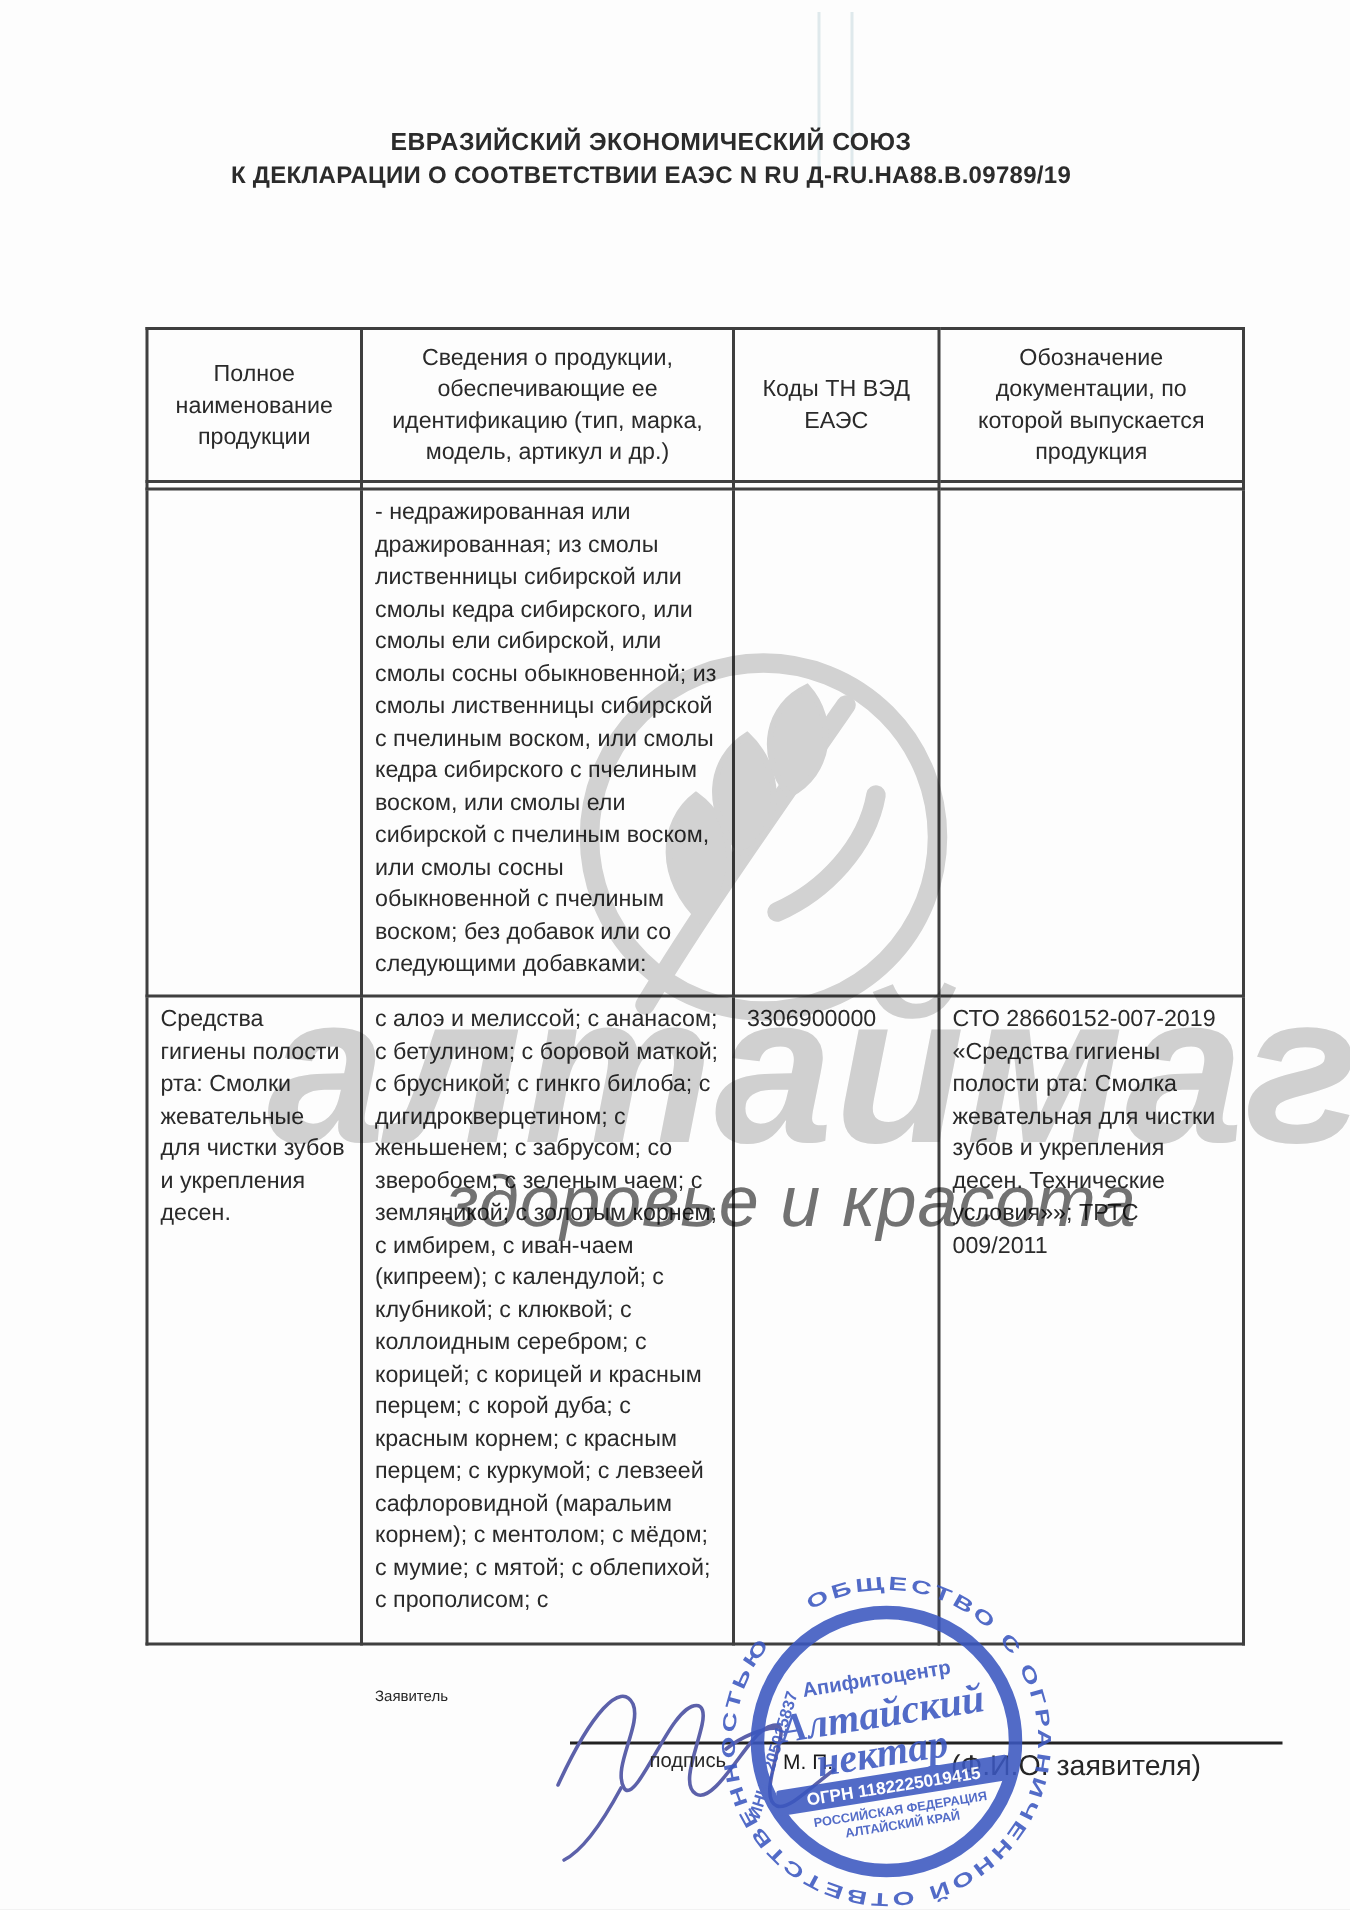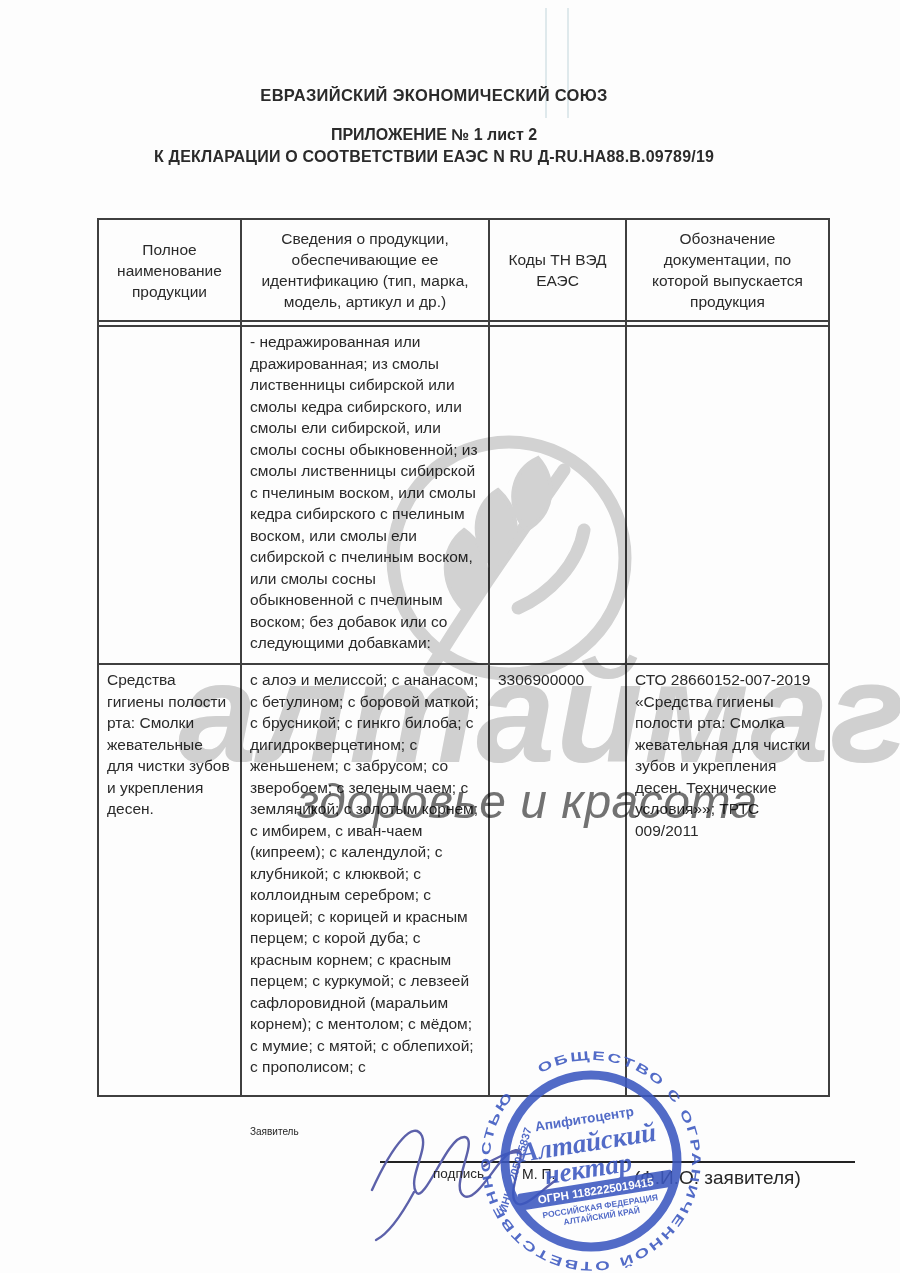--- a/index.html
+++ b/index.html
@@ -65,21 +65,20 @@
 </head>
 <body>
 
 <div class="page">
 
   <div class="scan-line a"></div>
   <div class="scan-line b"></div>
 
   <div class="doc-header">
     <div class="h1">ЕВРАЗИЙСКИЙ ЭКОНОМИЧЕСКИЙ СОЮЗ</div>
-    <div class="h2">ПРИЛОЖЕНИЕ № 1 лист 2</div>
     <div class="h3">К ДЕКЛАРАЦИИ О СООТВЕТСТВИИ ЕАЭС N RU Д-RU.НА88.В.09789/19</div>
   </div>
 
   <table class="decl">
     <colgroup>
       <col style="width:143px">
         <col style="width:248px">
         <col style="width:137px">
         <col style="width:203px">
     </colgroup>

